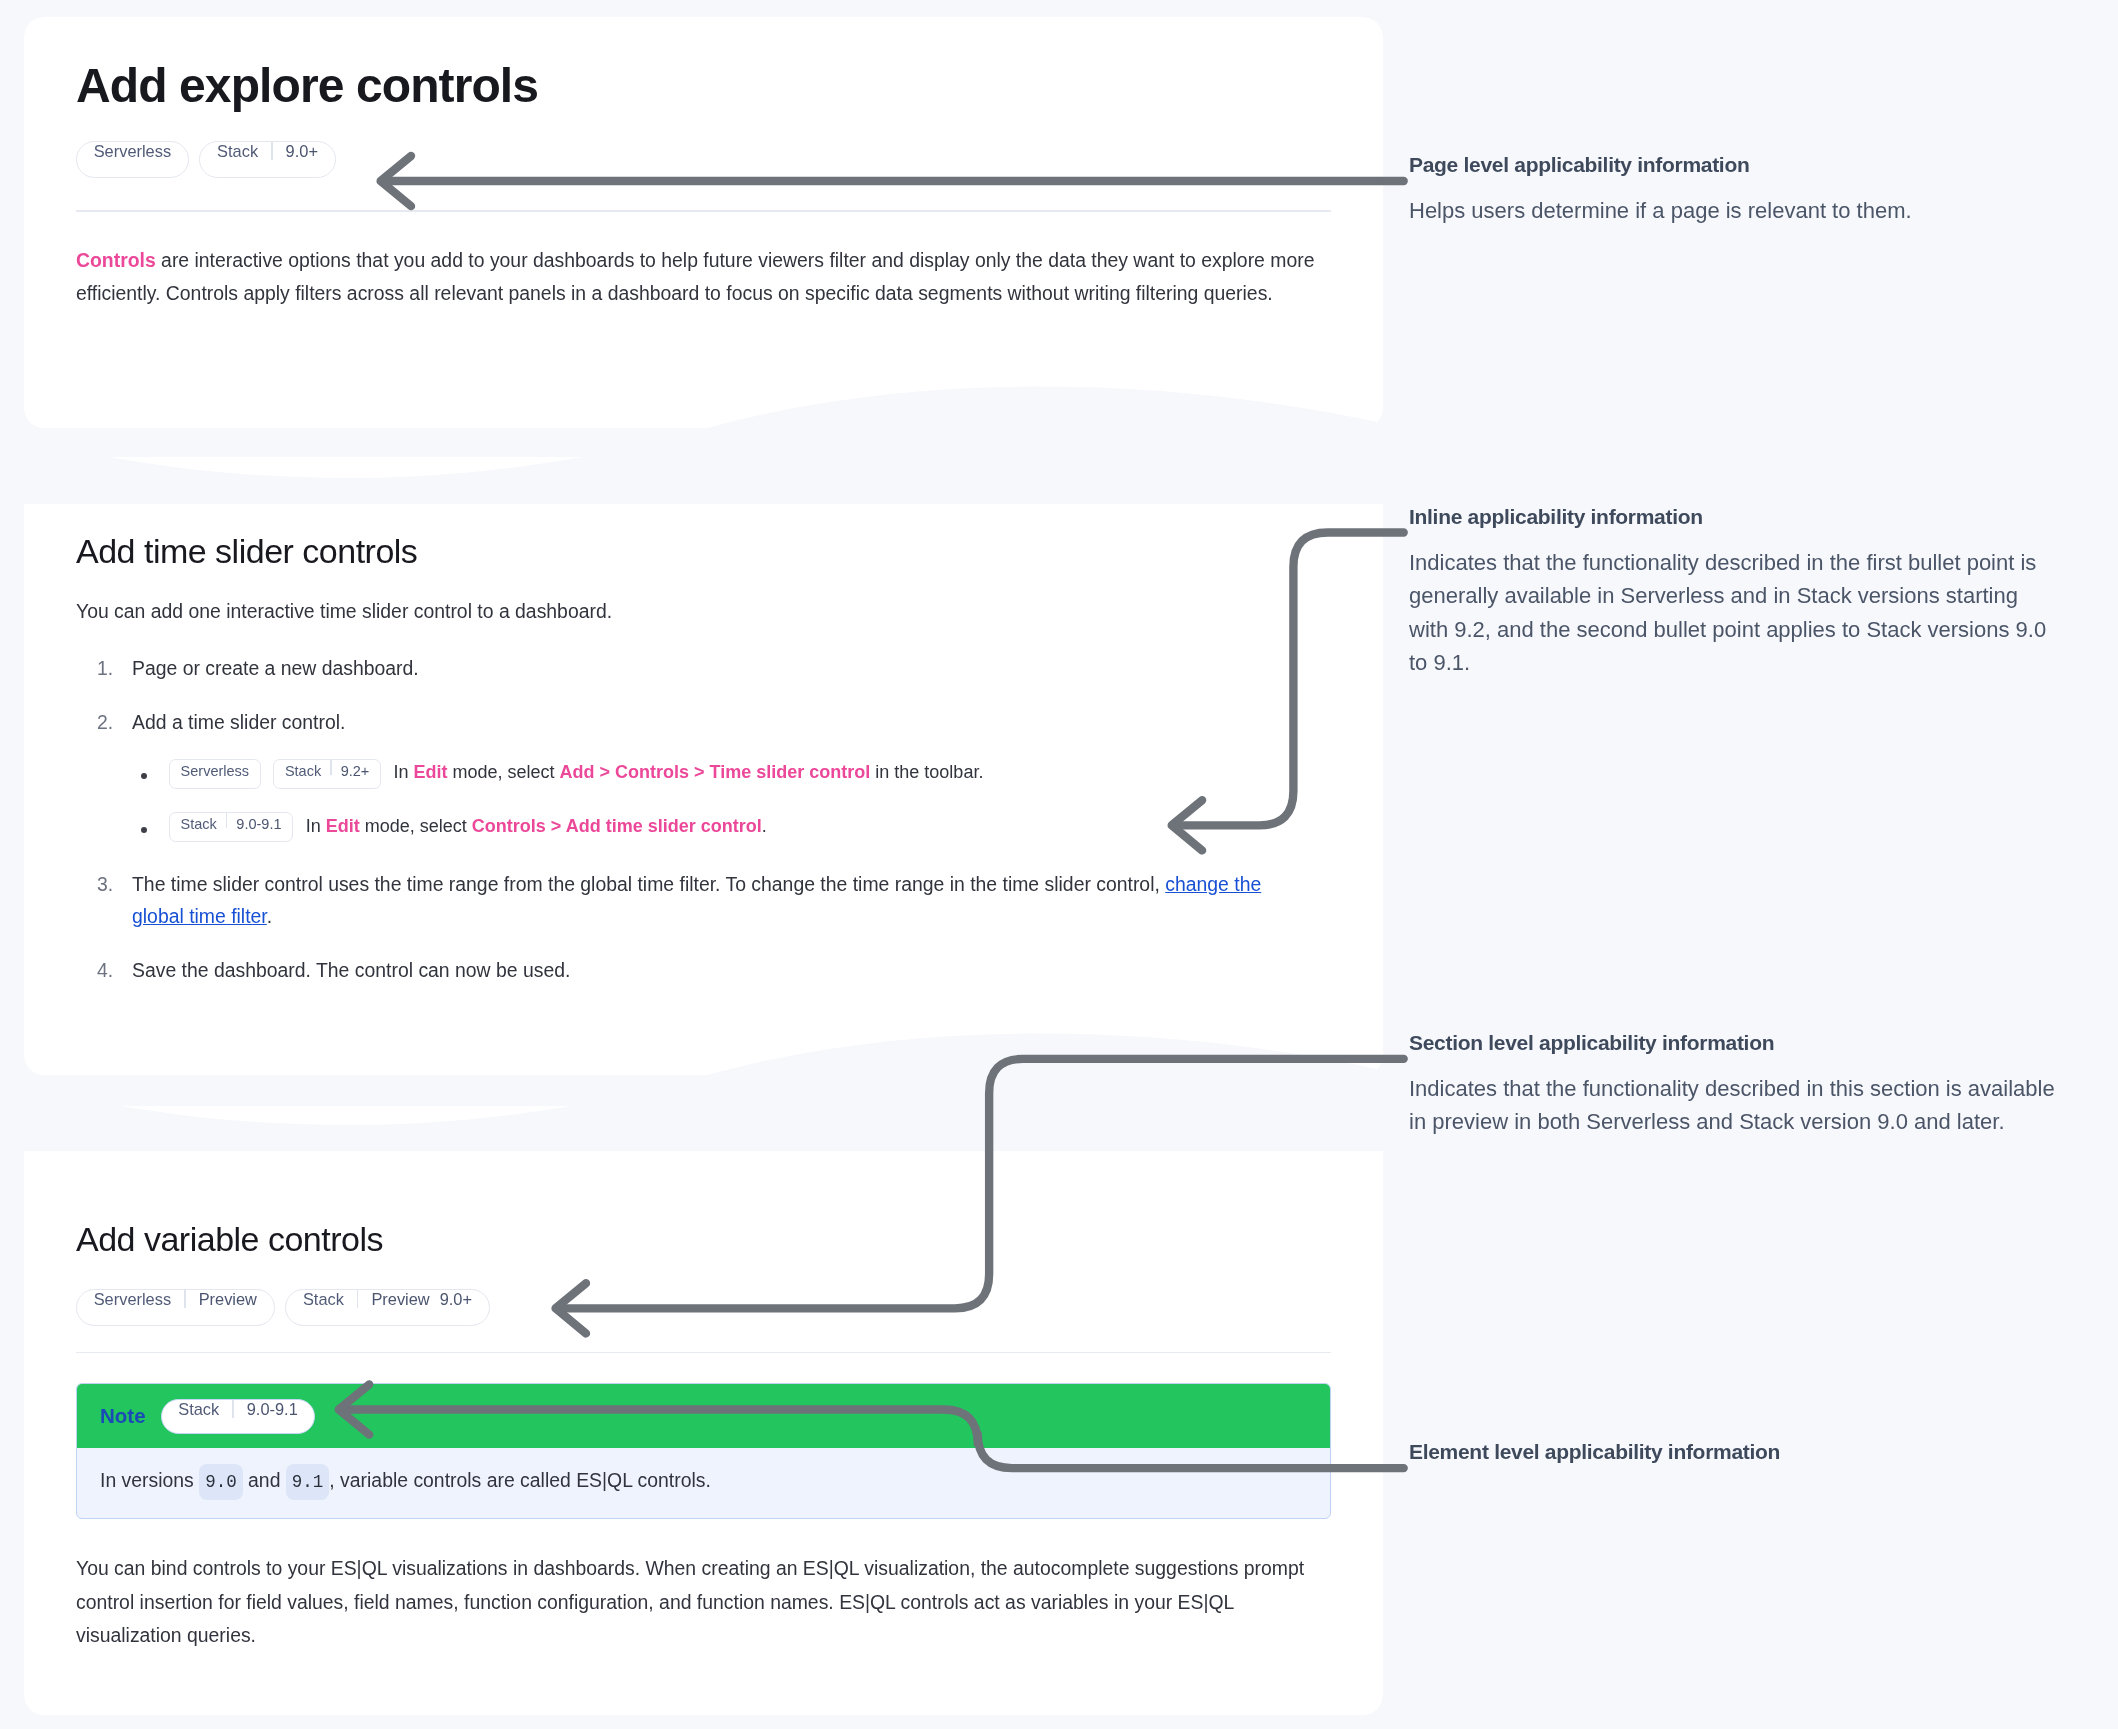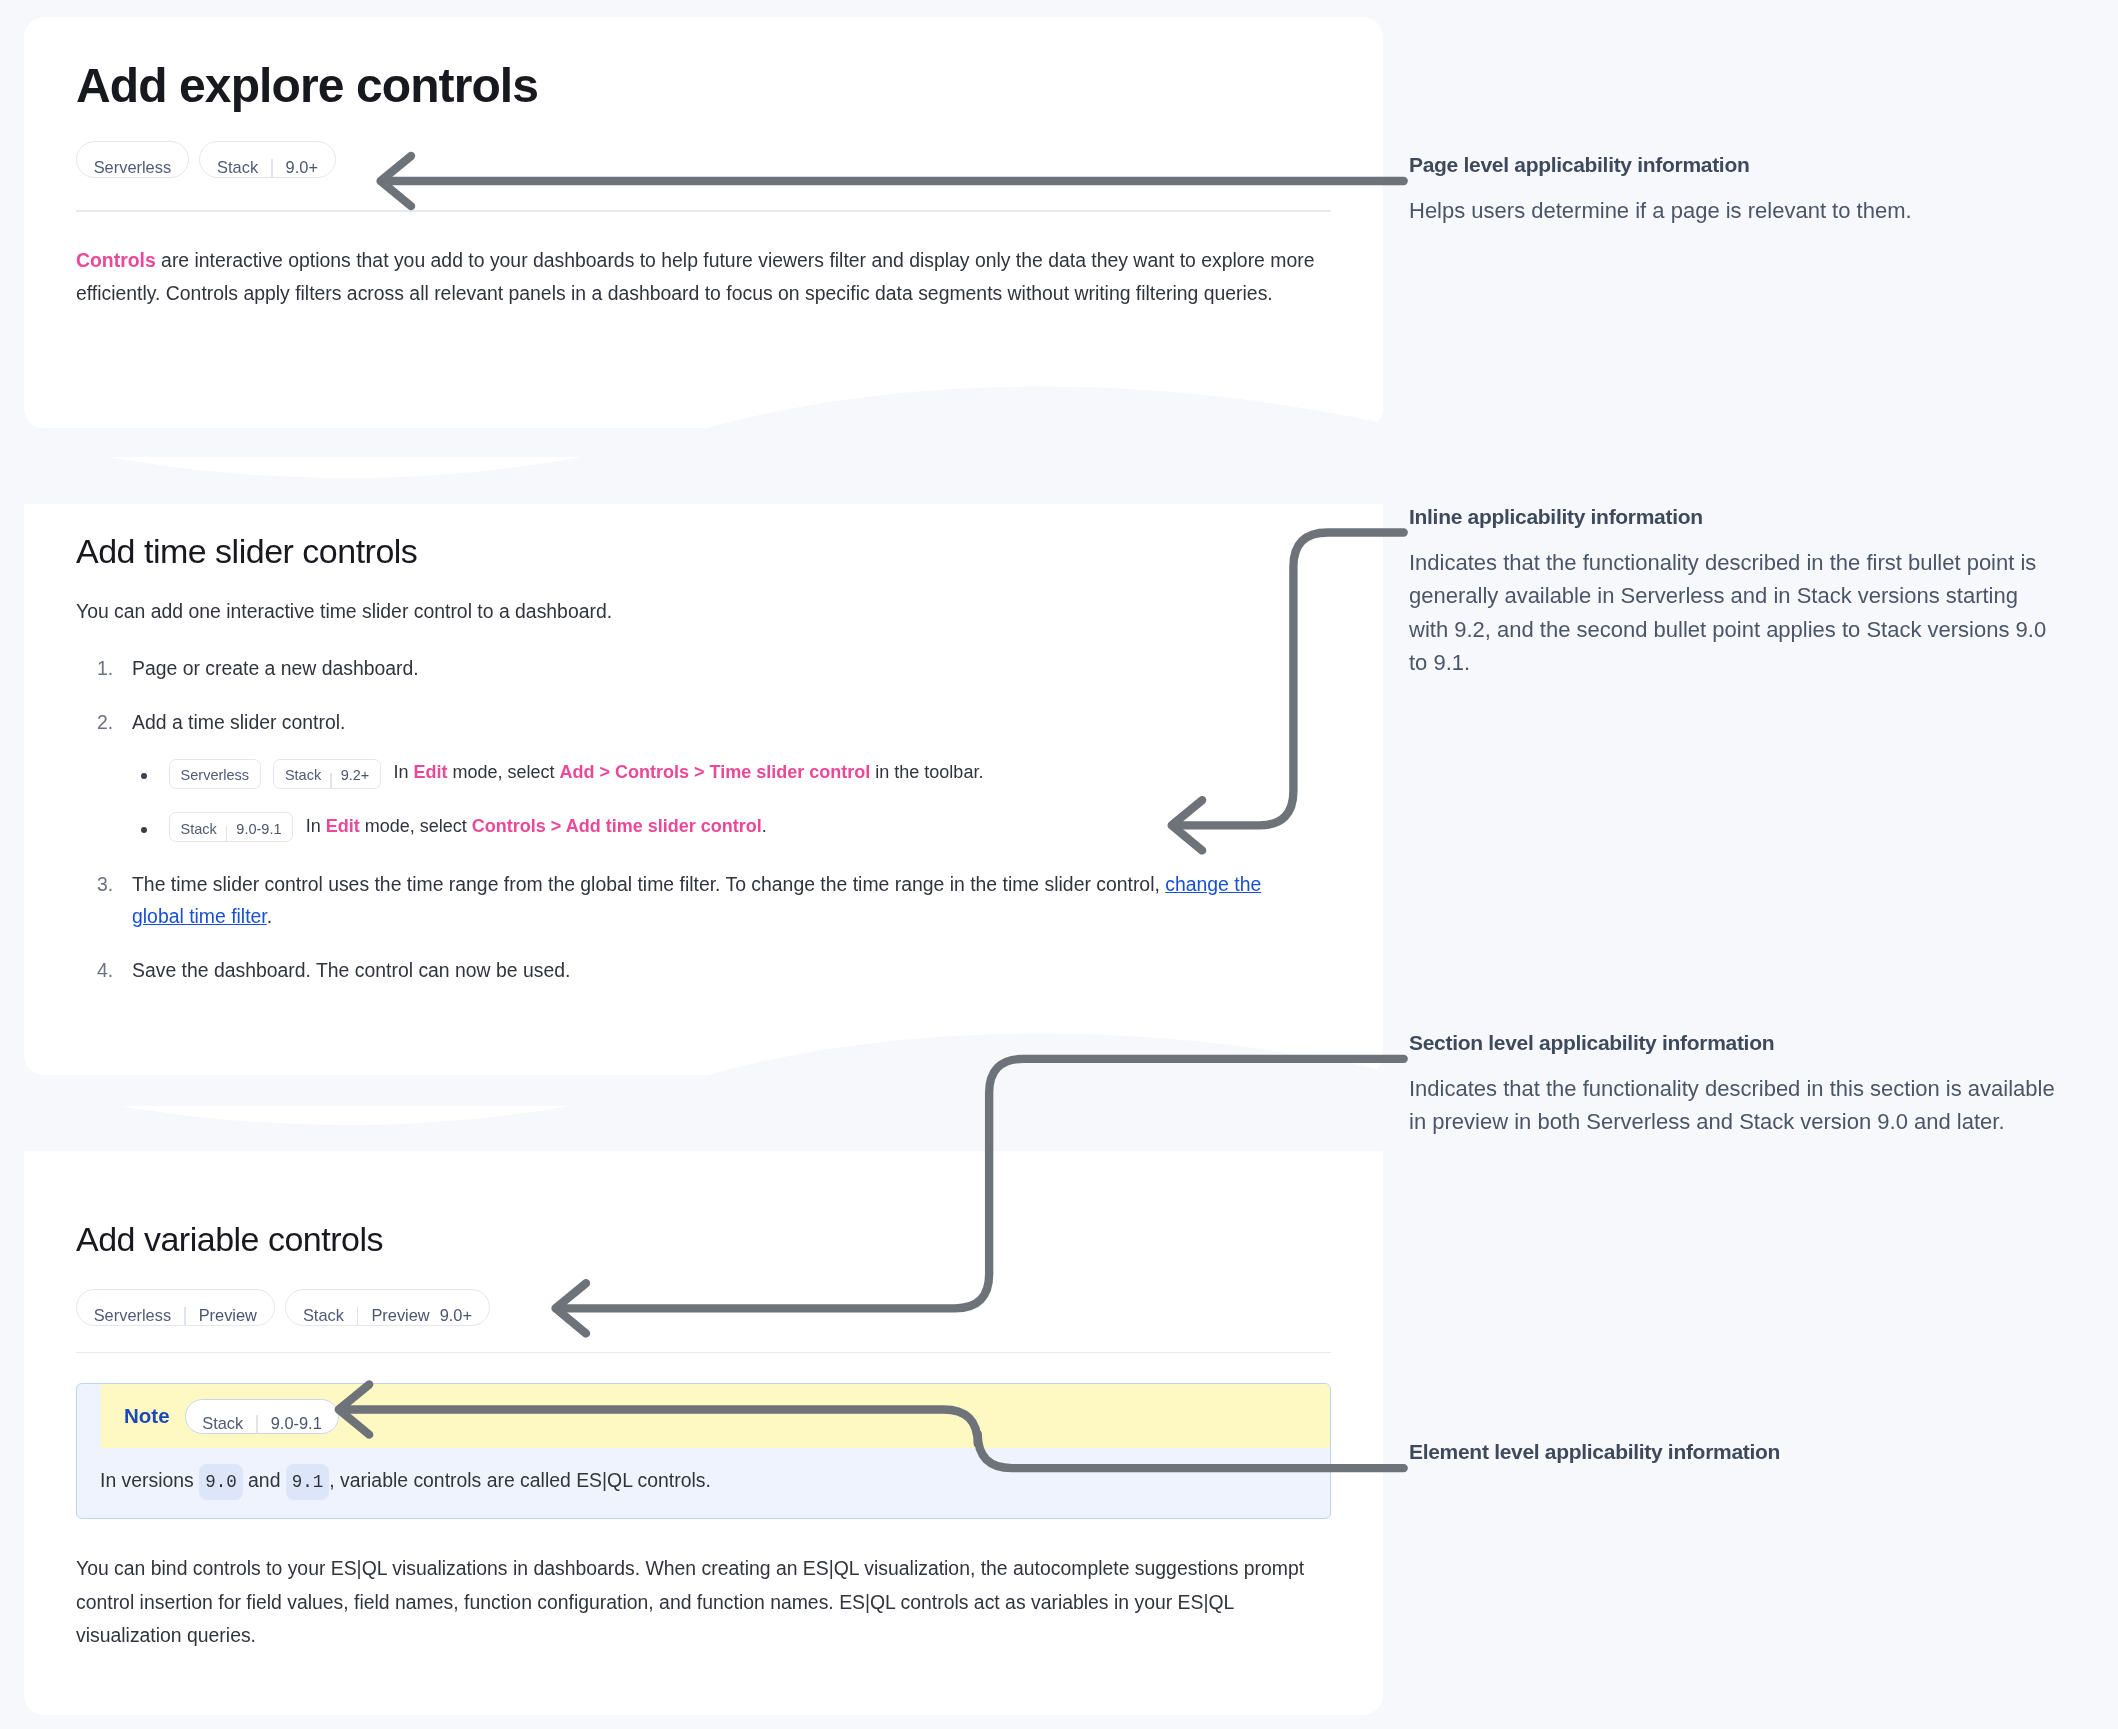--- a/index.html
+++ b/index.html
@@ -48,21 +48,21 @@
   p.body {
     font-size: 19.4px; line-height: 1.72; color: #32343d;
   }
   .rule {
     height: 1.5px; background: #e7e9f0; width: 1255px;
   }
 
   
   .badge-row { display: flex; align-items: center; gap: 10.6px; }
   .badge {
-    display: inline-flex; align-items: flex-end;
+    display: inline-flex; align-items: flex-start;
     border: 1.5px solid #e4e7ef;
     background: #ffffff;
     border-radius: 760px;
     height: 37px;
     padding: 0 16.7px;
     color: #515b77;
     font-size: 16.4px;
     white-space: nowrap;
   }
   .badge .sep {
@@ -117,24 +117,23 @@
 
   
   .note {
     width: 1255px;
     border: 1.5px solid #bfd3f3;
     border-radius: 6px;
     background: #eef3fd;
     overflow: hidden;
   }
   .note-head {
-    background: #fef9c3;
+    background: #22c55e;
     display: flex; align-items: center; gap: 15px;
     padding: 14.5px 23px;
-    margin-left: 24px;
   }
   .note-label {
     font-size: 20.5px; font-weight: 700; color: #1a49b8;
   }
   .note-body { padding: 21px 23px 26px 23px; font-size: 19.4px; color: #32343d; }
   code.code {
     font-family: "Liberation Mono", monospace;
     background: #dde6f8; color: #2b2f3a;
     border-radius: 8px; padding: 8px 6px; font-size: 17.5px;
   }

